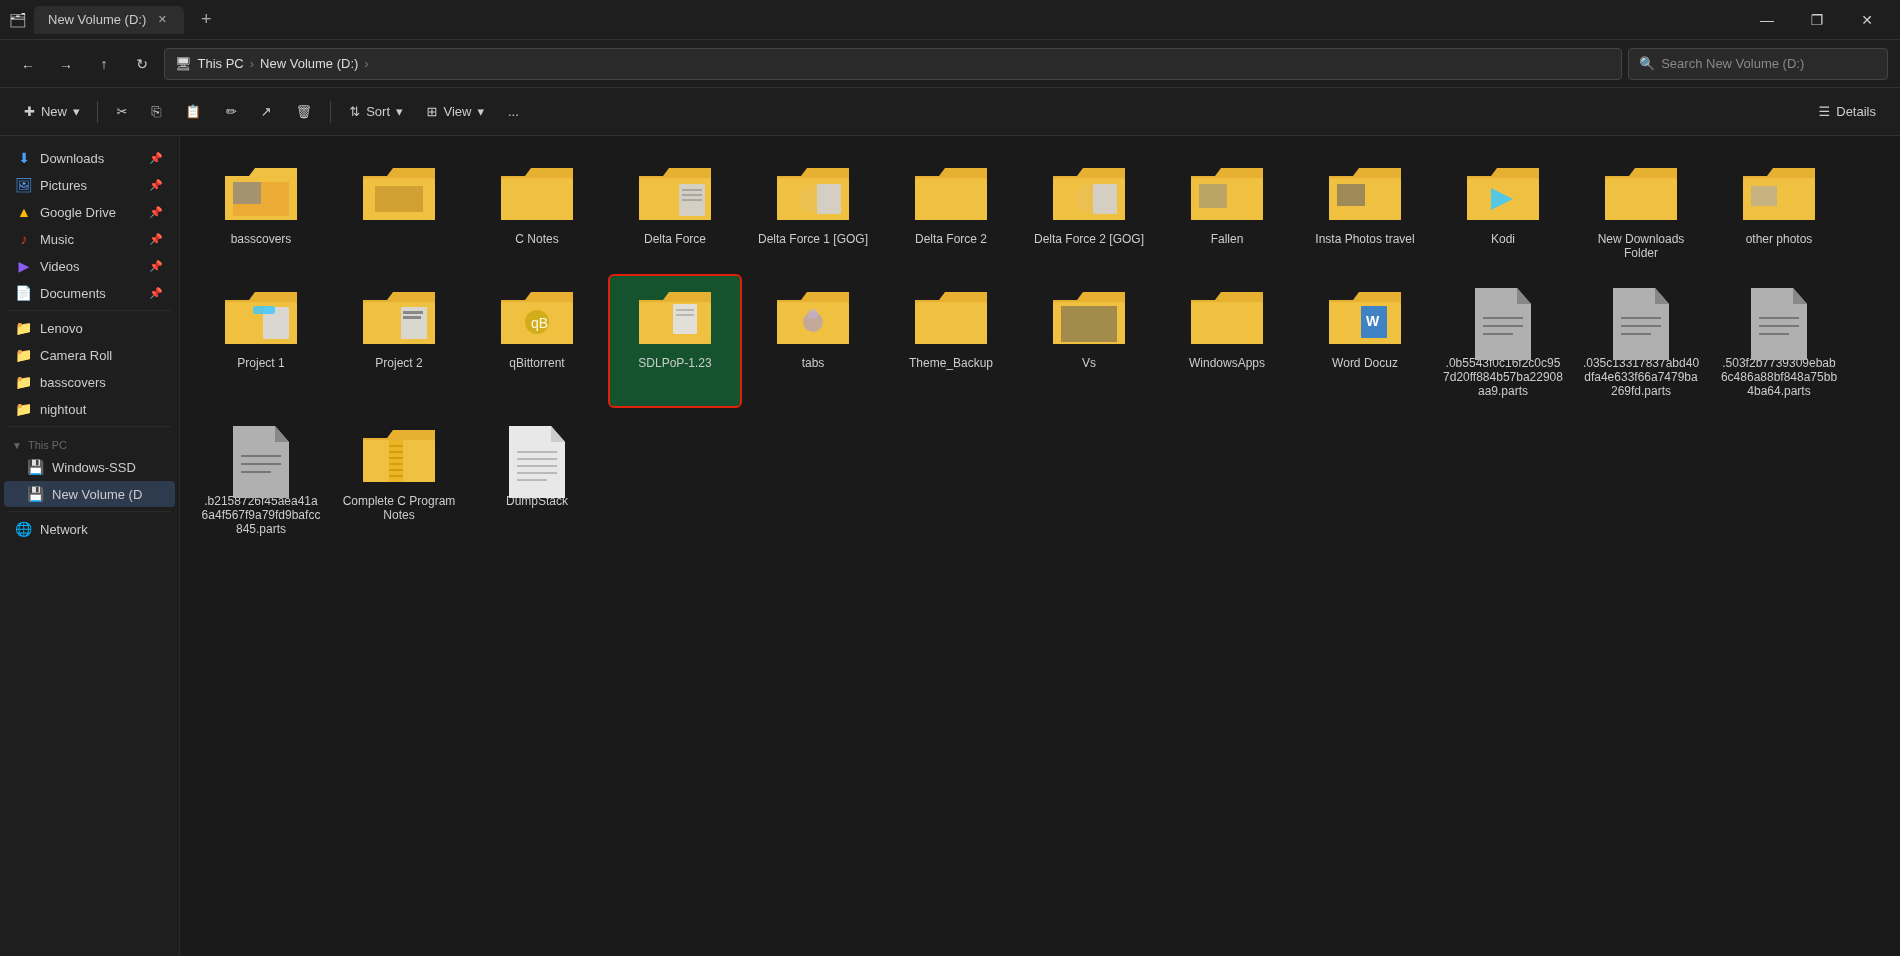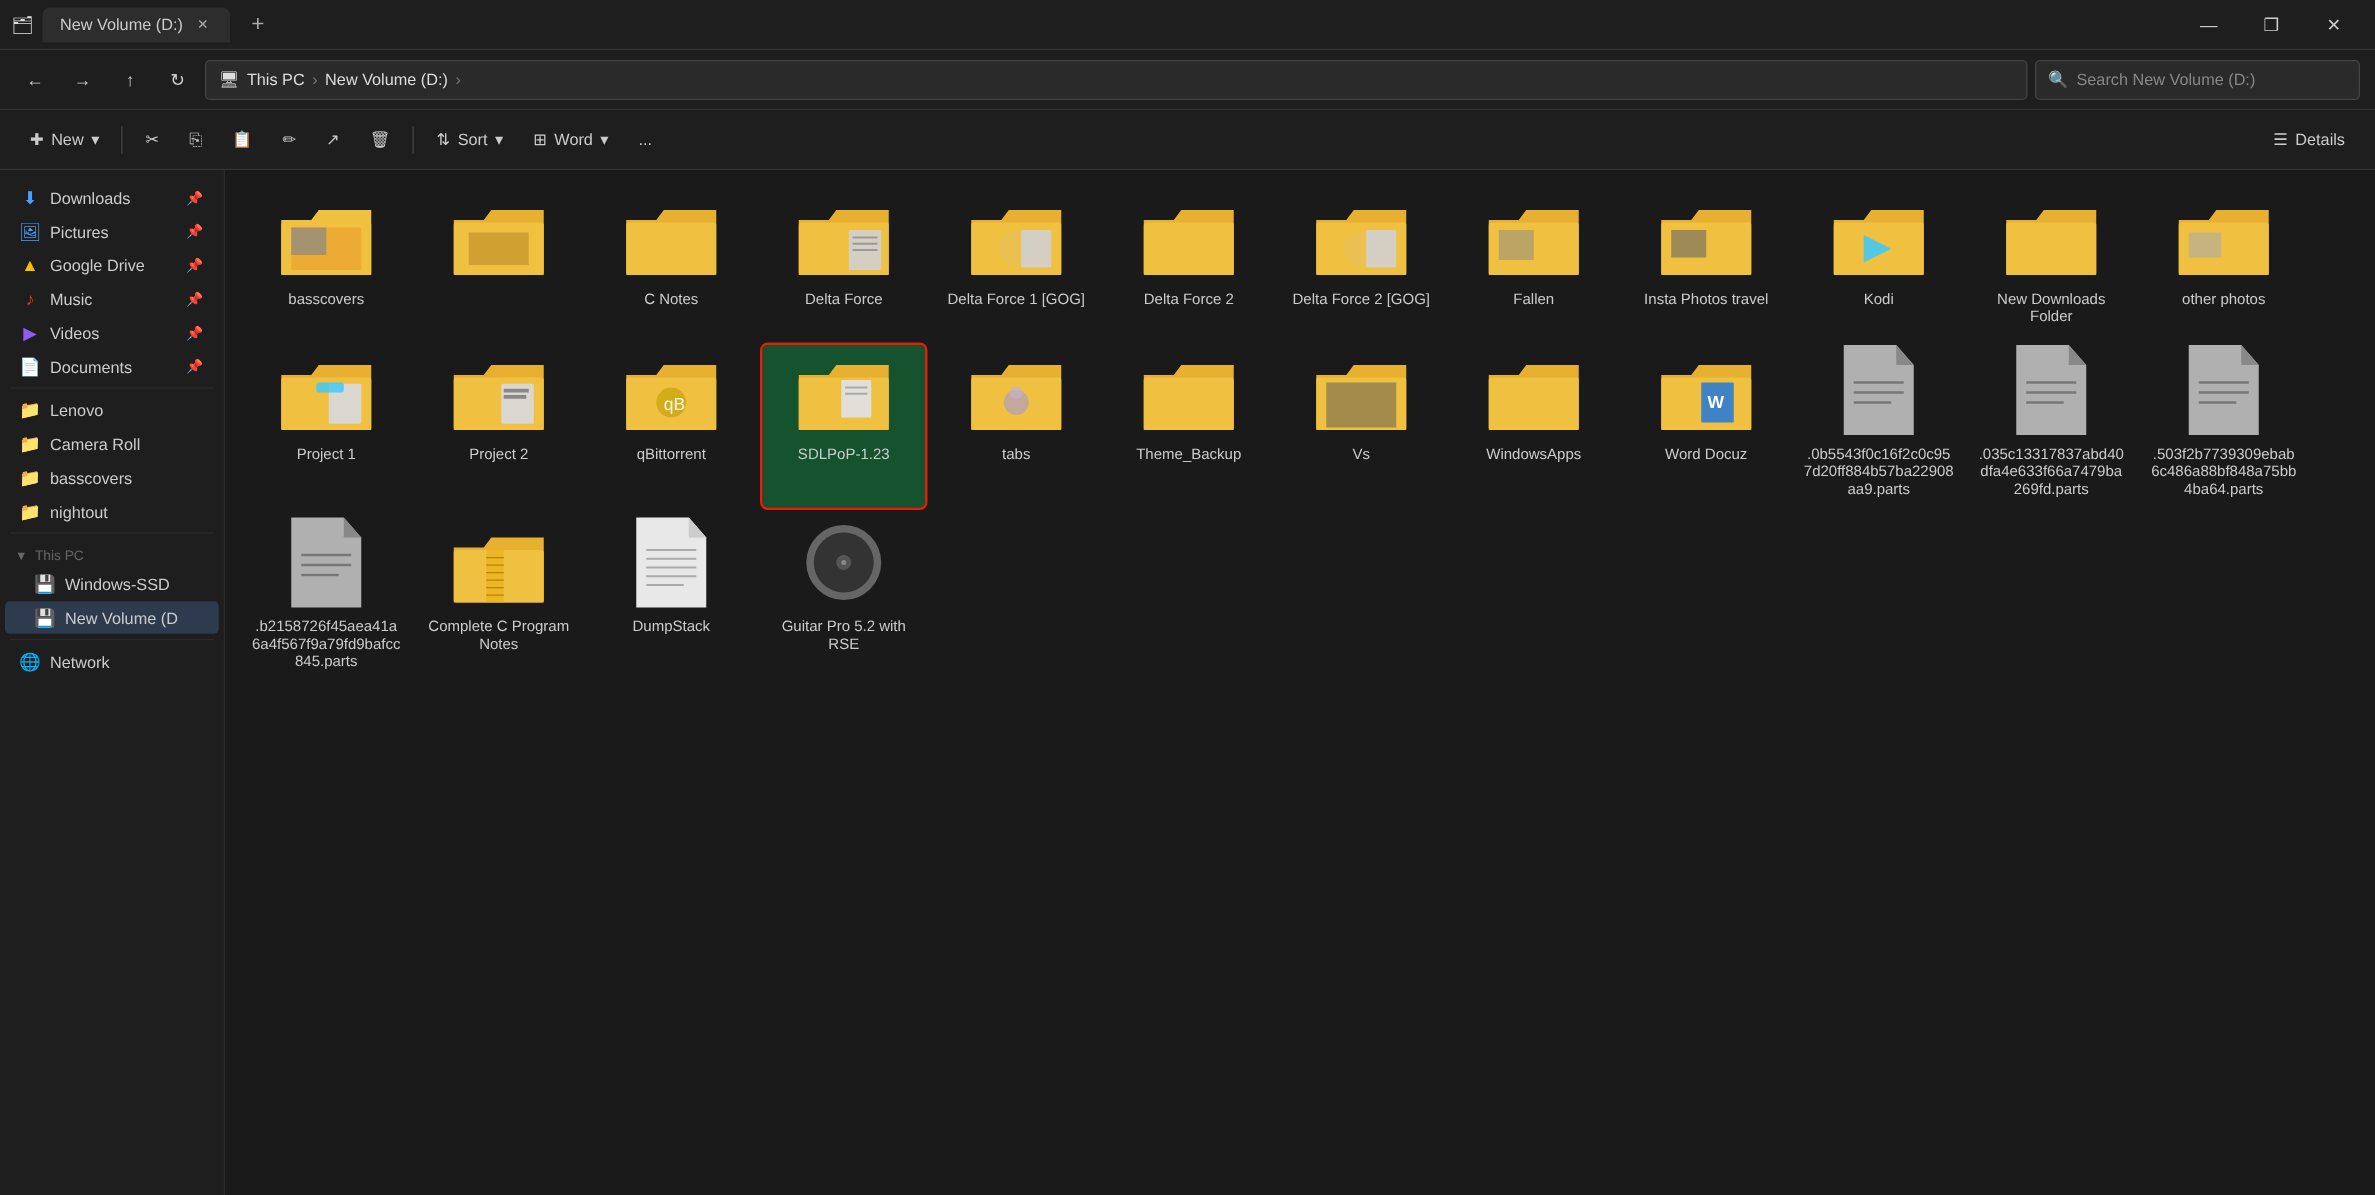--- a/index.html
+++ b/index.html
@@ -39,21 +39,21 @@
     .sidebar-group-arrow { font-size: 10px; }
     .sidebar-divider { height: 1px; background: #2a2a2a; margin: 4px 8px; }
 
     
     .content { flex: 1; background: #1a1a1a; overflow-y: auto; padding: 16px; }
 
     
     .folder-grid { display: flex; flex-wrap: wrap; gap: 8px; }
     .folder-item { width: 130px; display: flex; flex-direction: column; align-items: center; padding: 8px 4px; border-radius: 4px; cursor: pointer; }
     .folder-item.selected { outline: 2px solid #e0210a; background: #14532d; }
-    .folder-icon { width: 80px; height: 68px; position: relative; display: flex; align-items: flex-end; justify-content: center; }
+    .folder-icon { width: 80px; height: 68px; position: relative; display: flex; justify-content: center; }
     .folder-label { font-size: 12px; text-align: center; color: #ccc; margin-top: 4px; word-break: break-word; max-width: 120px; }
 
     
     .folder-body { fill: #f0c040; }
     .folder-tab { fill: #e8b030; }
 
     
     .content::-webkit-scrollbar { width: 8px; }
     .content::-webkit-scrollbar-track { background: #1a1a1a; }
     .content::-webkit-scrollbar-thumb { background: #444; border-radius: 4px; }
@@ -110,21 +110,21 @@
   <button class="toolbar-btn">↗</button>
   <button class="toolbar-btn">🗑</button>
   <div class="toolbar-sep"></div>
   <button class="toolbar-btn">
     <span>⇅</span>
     <span>Sort</span>
     <span>▾</span>
   </button>
   <button class="toolbar-btn">
     <span>⊞</span>
-    <span>Word</span>
+    <span>View</span>
     <span>▾</span>
   </button>
   <button class="toolbar-btn">
     <span>...</span>
   </button>
   <button class="toolbar-btn details-btn" style="margin-left:auto;">
     <span>☰</span>
     <span>Details</span>
   </button>
 </div>
@@ -523,27 +523,16 @@
             <line x1="16" y1="37" x2="56" y2="37" stroke="#aaa" stroke-width="1.5"></line>
             <line x1="16" y1="44" x2="56" y2="44" stroke="#aaa" stroke-width="1.5"></line>
             <line x1="16" y1="51" x2="56" y2="51" stroke="#aaa" stroke-width="1.5"></line>
             <line x1="16" y1="58" x2="46" y2="58" stroke="#aaa" stroke-width="1.5"></line>
           </svg>
         </div>
         <span class="folder-label">DumpStack</span>
       </div>
 
 
-      <div class="folder-item">
-        <div class="folder-icon">
-          <svg width="72" height="80" viewBox="0 0 72 80">
-            <circle cx="36" cy="40" r="30" fill="#666"></circle>
-            <circle cx="36" cy="40" r="24" fill="#333"></circle>
-            <circle cx="36" cy="40" r="6" fill="#555"></circle>
-            <circle cx="36" cy="40" r="2" fill="#888"></circle>
-          </svg>
-        </div>
-        <span class="folder-label">Guitar Pro 5.2 with RSE</span>
-      </div>
 
     </div>
   </div>
 </div>
 
 </body></html>

